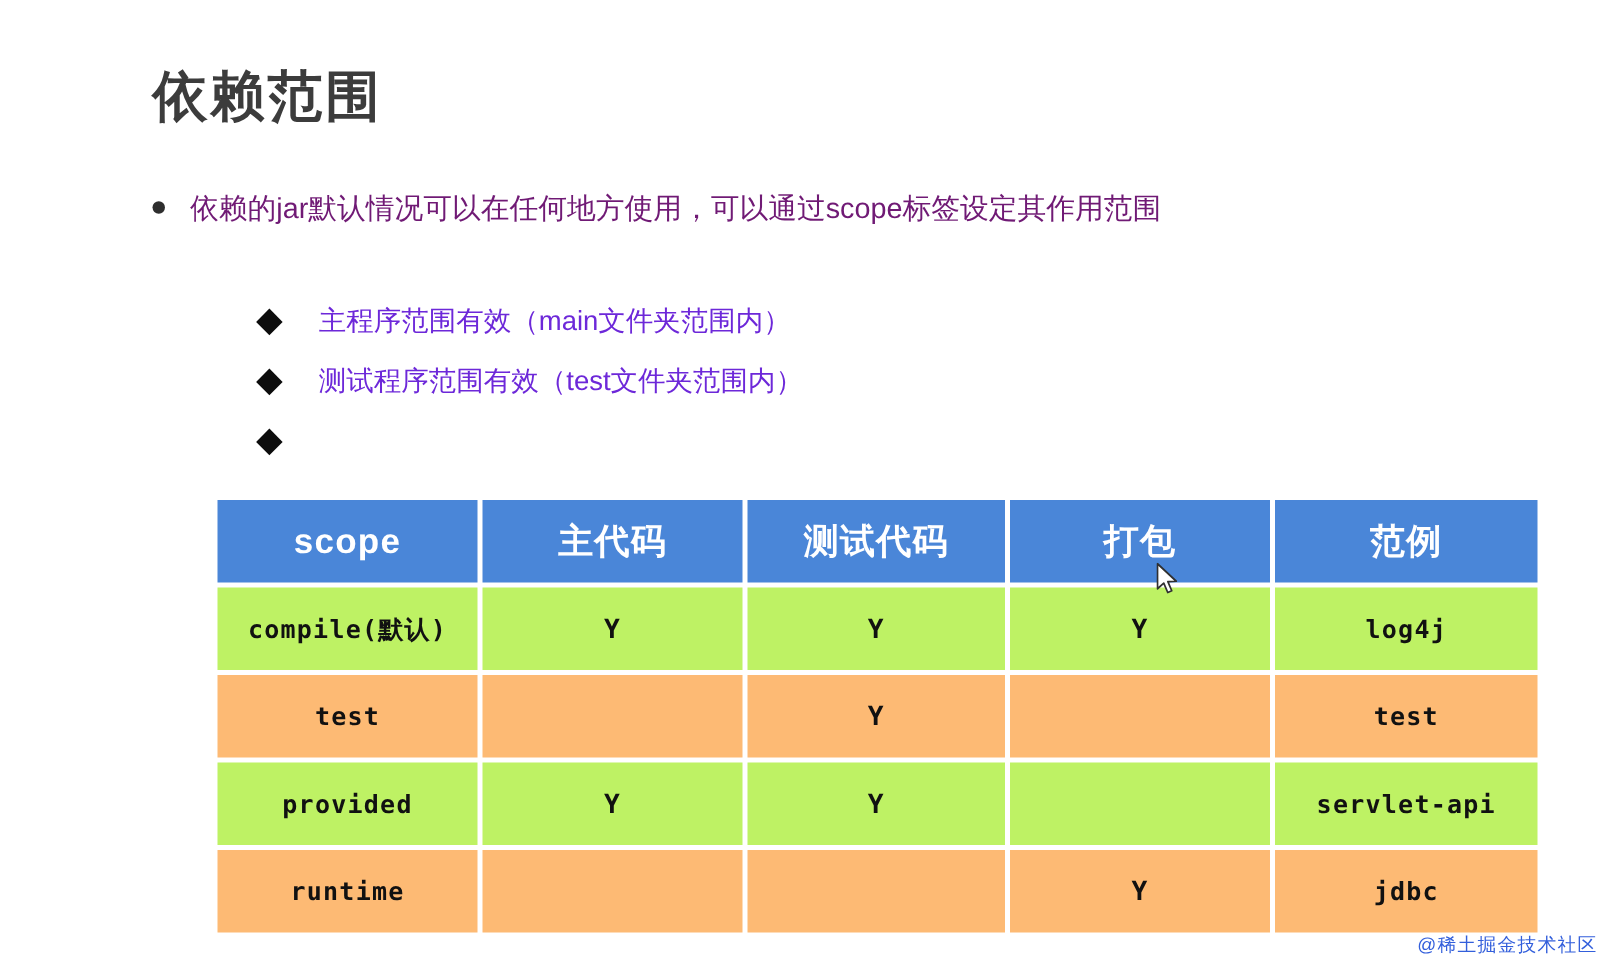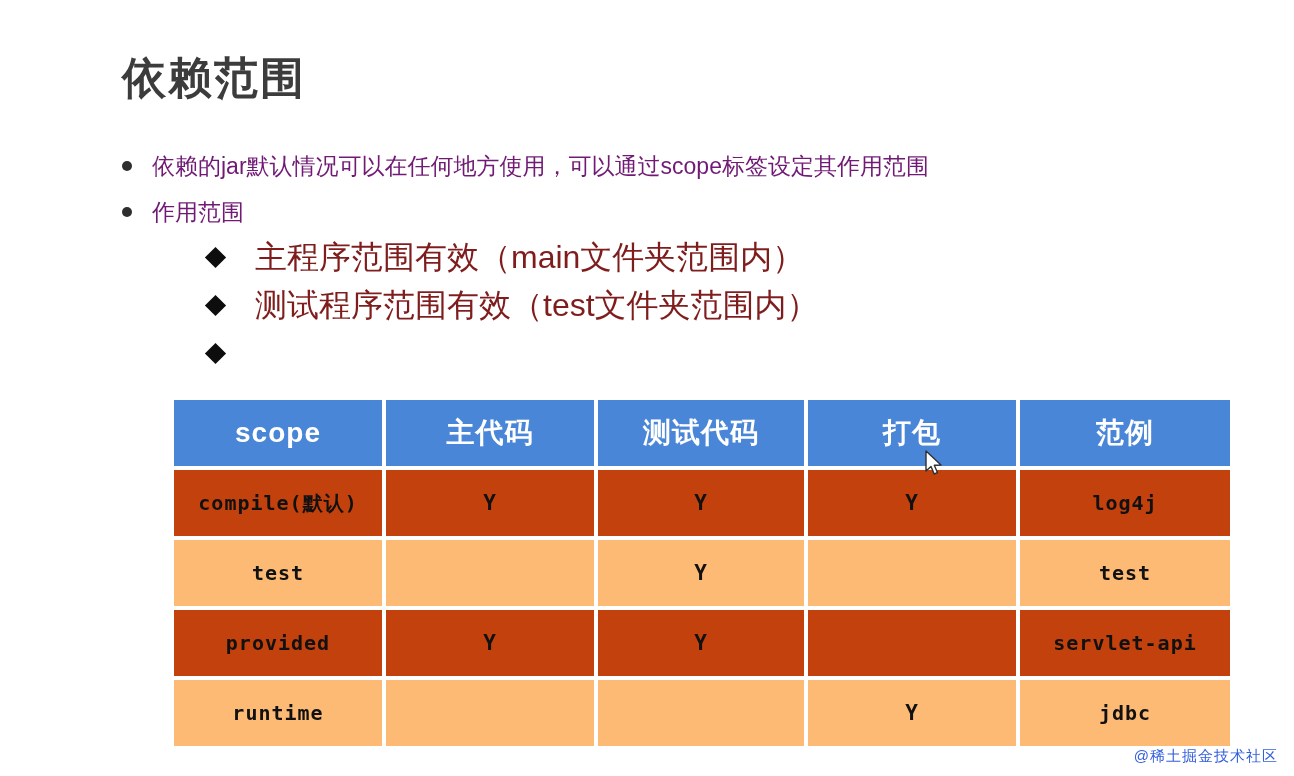--- a/index.html
+++ b/index.html
@@ -70,23 +70,23 @@
   .sub-diamond {
     width: 15px;
     height: 15px;
     background: #0d0d0d;
     transform: rotate(45deg);
     margin-top: 10px;
     margin-right: 32px;
     flex: 0 0 auto;
   }
   .sub-text {
-    font-size: 32px;
+    font-size: 22px;
     line-height: 34px;
-    color: #7f1d1d;
+    color: #6d28d9;
     white-space: nowrap;
   }
 
   
   .scope-table {
     position: absolute;
     left: 170px;
     top: 396px;
     width: 1064px;
     border-collapse: separate;
@@ -112,21 +112,21 @@
     font-family: "Liberation Sans", "DejaVu Sans", sans-serif;
   }
   .scope-table td {
     font-family: "DejaVu Sans Mono", "Liberation Mono", monospace;
     font-size: 20px;
     font-weight: 700;
     color: #111111;
     letter-spacing: 1px;
   }
   .scope-table tr.row-odd td {
-    background: #c2410c;
+    background: #bef264;
   }
   .scope-table tr.row-even td {
     background: #fdba74;
   }
   td.cell-mark {
     font-family: "DejaVu Sans Mono", "Liberation Mono", monospace;
     font-size: 21px;
   }
 
   
@@ -156,24 +156,20 @@
 
 <div class="slide-title">依赖范围</div>
 
 <div class="bullet-list">
 
   <div class="bullet-row">
     <span class="bullet-dot"></span>
     <span class="bullet-text">依赖的jar默认情况可以在任何地方使用，可以通过scope标签设定其作用范围</span>
   </div>
 
-  <div class="bullet-row">
-    <span class="bullet-dot"></span>
-    <span class="bullet-text">作用范围</span>
-  </div>
 
 </div>
 
 <div class="sub-list">
 
   <div class="sub-row">
     <span class="sub-diamond"></span>
     <span class="sub-text">主程序范围有效（main文件夹范围内）</span>
   </div>
 

